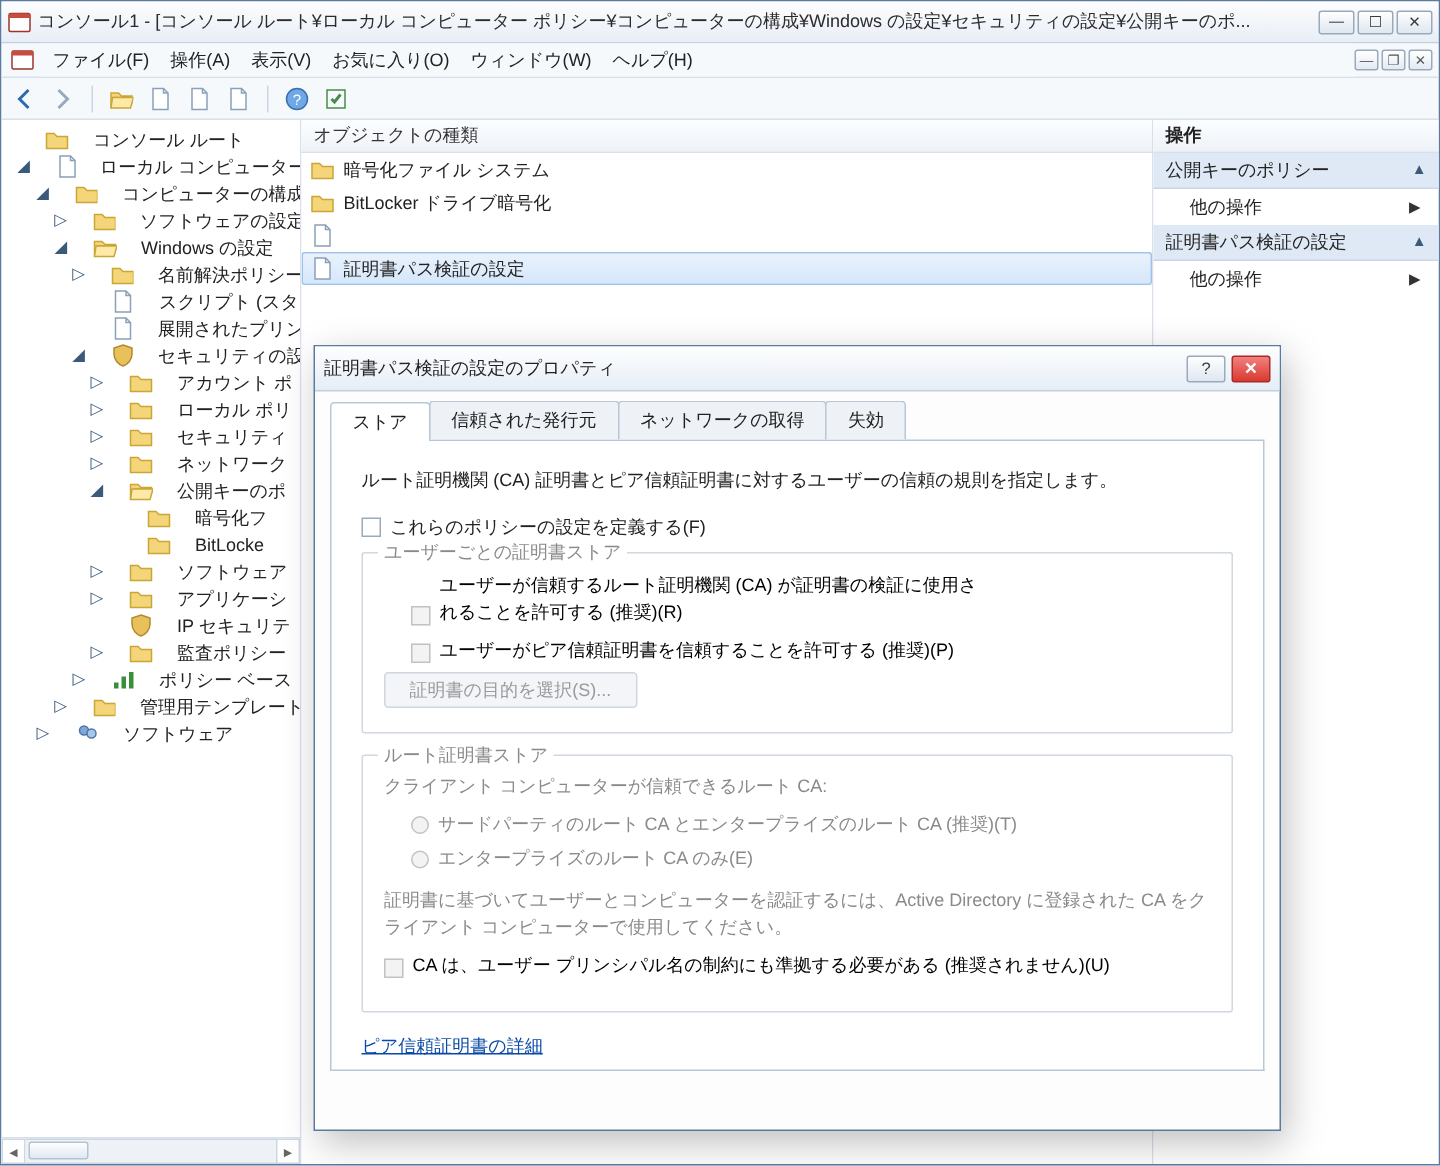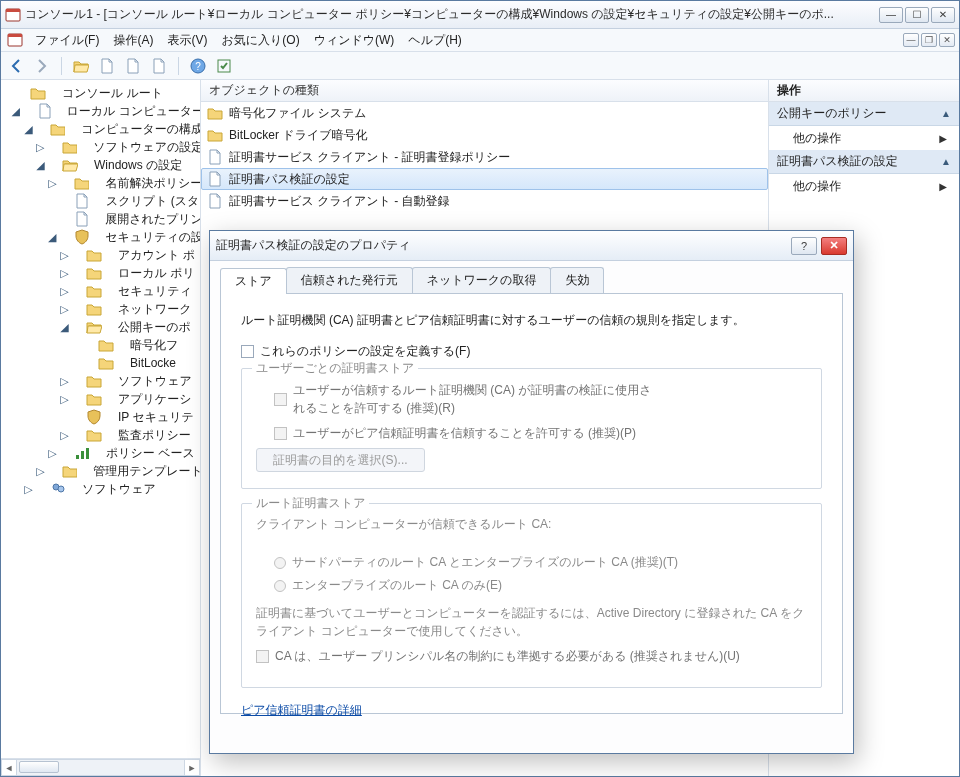--- a/index.html
+++ b/index.html
@@ -56,21 +56,21 @@
   .dlg-title .hbtns { display:flex; gap:4px; }
   .hbtn { width:26px; height:18px; border:1px solid #9aa9bb; border-radius:2px; background:linear-gradient(#fefefe,#dfe7f1); display:flex; align-items:center; justify-content:center; font-size:11px; color:#3b3b3b;}
   .hbtn.close { background:linear-gradient(#f37f7f,#d93a2f); border-color:#a72c23; color:#fff; font-weight:bold;}
   .dlg-body { flex:1 1 auto; padding:6px 10px 0 10px; }
   .tabs { display:flex; border-bottom:1px solid #b9c6d5; }
   .tab { padding:4px 14px; border:1px solid #b9c6d5; border-bottom:none; background:#eef2f7; margin-right:-1px; border-top-left-radius:3px; border-top-right-radius:3px; cursor:default;}
   .tab.active { background:#fff; position:relative; top:1px; }
   .tabpage { background:#fff; border:1px solid #b9c6d5; border-top:none; padding:18px 20px 12px 20px; height:420px; }
   .desc-row { margin-bottom:14px; }
   .cb-row { display:flex; align-items:center; gap:6px; margin-bottom:8px; }
-  .cb-row.disabled { color:#737373; }
+  .cb-row.disabled { color:#000000;align-items:flex-end; }
   .chk { width:13px; height:13px; border:1px solid #9aa9bb; background:#fff; flex:0 0 auto; }
   .chk.disabled { border-color:#c2c2c2; background:#f3f3f3; }
   .gbox { border:1px solid #d0d8e2; border-radius:2px; padding:12px 14px 14px 14px; margin-bottom:14px; position:relative;}
   .gbox-legend { position:absolute; top:-9px; left:10px; background:#fff; padding:0 4px; color:#333;}
   .gbox.disabled .gbox-legend { color:#8a8a8a; }
   .indent { padding-left:18px; }
   .radio-row { display:flex; align-items:center; gap:6px; margin-bottom:6px; color:#8a8a8a;}
   .radio { width:12px; height:12px; border:1px solid #c2c2c2; border-radius:50%; background:#f3f3f3;}
   .dis-note { color:#8a8a8a; margin:10px 0 8px 0; line-height:1.5; }
   .linklike { color:#0a4aa6; text-decoration:underline; cursor:pointer; }
@@ -401,33 +401,26 @@
         <div class="lrow">
             <svg class="folder-ic" width="16" height="16">
               <use href="#ic-folder"></use>
             </svg>
             <span>BitLocker ドライブ暗号化</span>
           </div>
         <div class="lrow">
             <svg class="gen-ic" width="16" height="16">
               <use href="#ic-page"></use>
             </svg>
-            <span>証明書サービス クライアント - 証明書登録ポリシー</span>
           </div>
         <div class="lrow sel">
             <svg class="gen-ic" width="16" height="16">
               <use href="#ic-page"></use>
             </svg>
             <span>証明書パス検証の設定</span>
-          </div>
-        <div class="lrow">
-            <svg class="gen-ic" width="16" height="16">
-              <use href="#ic-page"></use>
-            </svg>
-            <span>証明書サービス クライアント - 自動登録</span>
           </div>
       </div>
     </div>
 
     <div class="actionspane">
       <div class="act-title">操作</div>
       <div class="act-section-h">
           <span>公開キーのポリシー</span>
           <span class="caret">▲</span>
         </div>
@@ -480,21 +473,21 @@
           <div class="chk disabled"></div>
           <span>ユーザーがピア信頼証明書を信頼することを許可する (推奨)(P)</span>
         </div>
         <div class="purpose-row">
           <div class="btn disabled">証明書の目的を選択(S)...</div>
         </div>
       </div>
 
       <div class="gbox disabled">
         <span class="gbox-legend">ルート証明書ストア</span>
-        <div class="dis-text" style="margin-bottom:21px;">クライアント コンピューターが信頼できるルート CA:</div>
+        <div class="dis-text" style="margin-bottom:8px;">クライアント コンピューターが信頼できるルート CA:</div>
         <div class="radio-row indent">
             <div class="radio"></div>
             <span>サードパーティのルート CA とエンタープライズのルート CA (推奨)(T)</span>
           </div>
         <div class="radio-row indent">
             <div class="radio"></div>
             <span>エンタープライズのルート CA のみ(E)</span>
           </div>
         <div class="dis-note">証明書に基づいてユーザーとコンピューターを認証するには、Active Directory に登録された CA をクライアント コンピューターで使用してください。</div>
         <div class="cb-row disabled">

